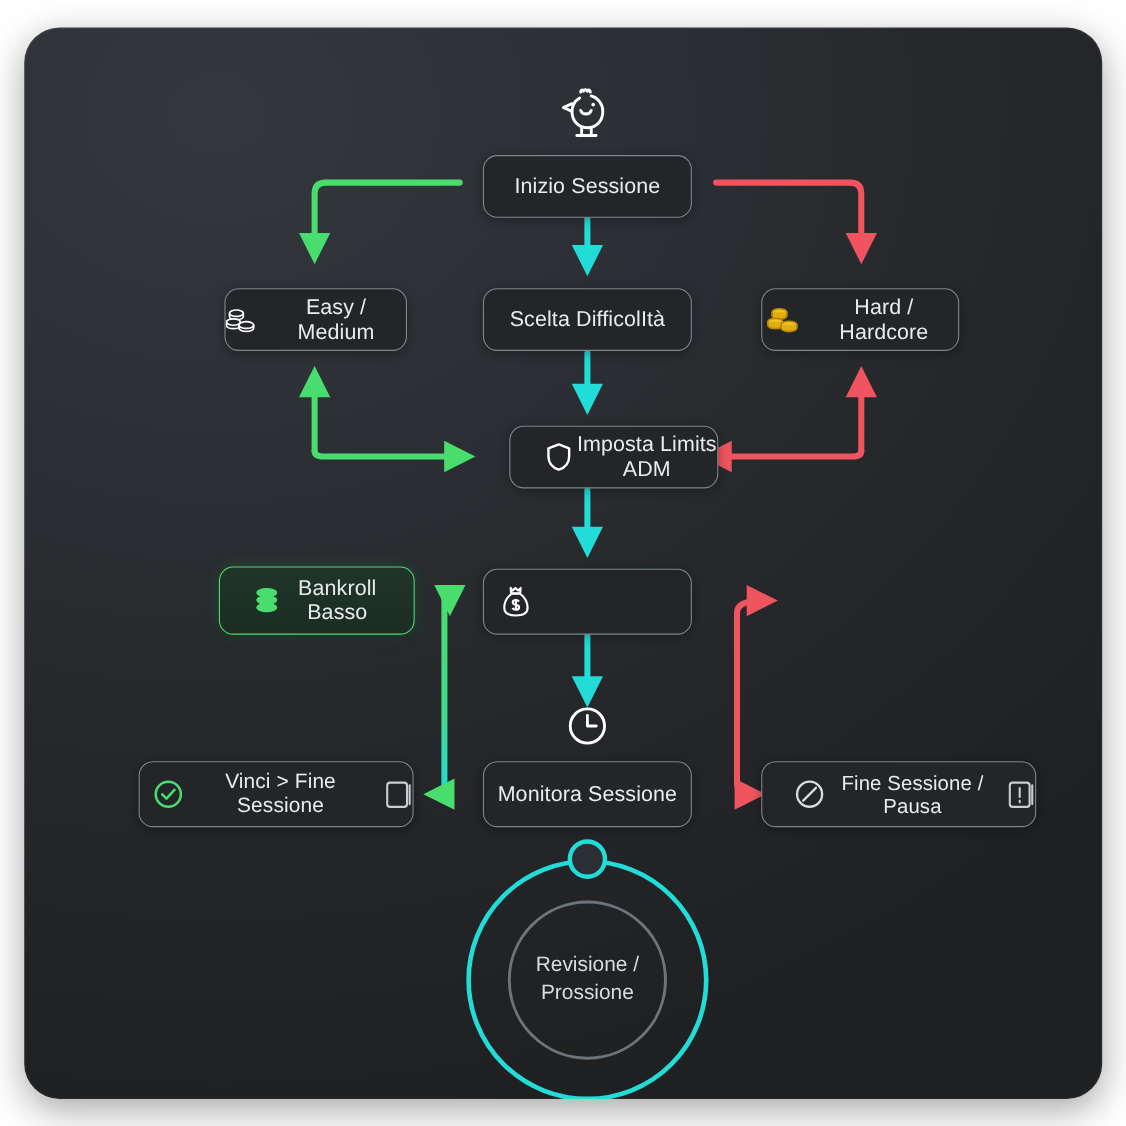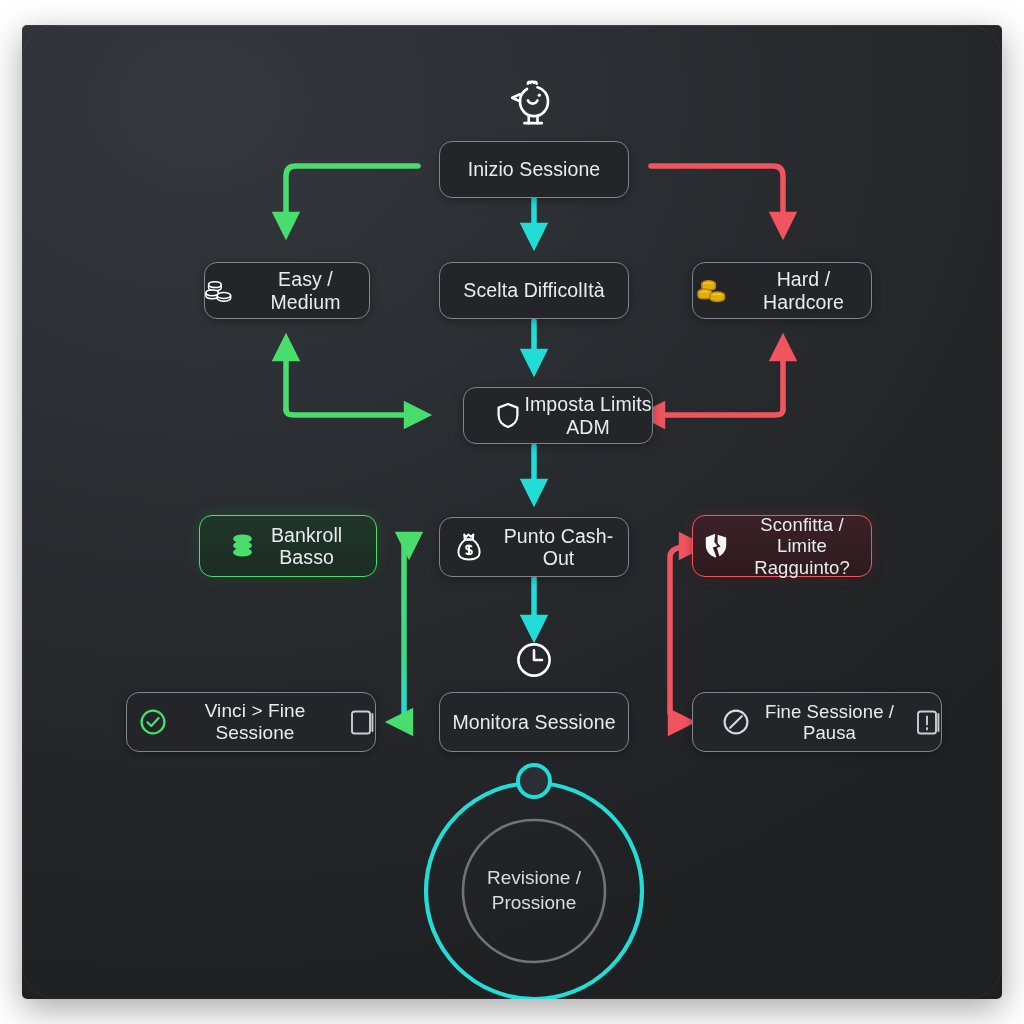--- a/index.html
+++ b/index.html
@@ -6,21 +6,21 @@
   body{
     width:1024px;height:1024px;overflow:hidden;
     font-family:"Liberation Sans","DejaVu Sans",sans-serif;
     -webkit-font-smoothing:antialiased;
   }
   #stage{position:relative;width:1024px;height:1024px;background:#ffffff;}
 
   
   #panel{
     position:absolute;left:22px;top:25px;width:980px;height:974px;
-    border-radius:5px;
+    border-radius:32px;
     background:
       radial-gradient(115% 95% at 18% 8%, #34383c 0%, #2b2e32 38%, #242629 70%, #1e2022 100%);
     box-shadow:0 10px 34px rgba(0,0,0,.35), 0 1px 0 rgba(255,255,255,.05) inset;
     overflow:hidden;
   }
   #panel::after{
     content:"";position:absolute;inset:0;border-radius:34px;
     box-shadow:inset 0 0 0 1px rgba(255,255,255,.045);
     pointer-events:none;
   }
@@ -203,33 +203,22 @@
     </div>
 
     <div class="node" style="left:417px;top:492px;width:190px;height:60px;justify-content:flex-start;padding-left:16px;gap:6px;">
       <span class="ic">
         <svg width="27" height="30" viewBox="0 0 28 31" fill="none" stroke="#ffffff" stroke-width="2" stroke-linejoin="round">
           <path d="M8.5 2.5 L10.5 5 L13 2.5 L15.5 5 L18 2.5 L17.5 7.5 L9 7.5 Z"></path>
           <path d="M9.5 8C5.5 11 2.5 16 2.5 21.3c0 4.6 4.2 7.2 11 7.2s11-2.6 11-7.2C24.5 16 21.5 11 17.5 8 Z"></path>
           <path d="M13.5 13.5v9.6 M16.4 15.4c-.6-1-1.8-1.5-3-1.5-1.8 0-2.9 1-2.9 2.3 0 3 6 1.4 6 4.5 0 1.4-1.3 2.4-3.1 2.4-1.4 0-2.6-.6-3.2-1.6"></path>
         </svg>
       </span>
-      <span class="lbl">Punto Cash-Out</span>
-    </div>
-
-    <div class="node red" style="left:670px;top:490px;width:180px;height:62px;justify-content:flex-start;padding-left:10px;gap:4px;font-size:18.5px;">
-      <span class="ic">
-        <svg width="26" height="28" viewBox="0 0 26 28" fill="#ffffff">
-          <path d="M12.2 1.8 L2.8 5.6 V13c0 6.6 4.3 10.6 9.4 12.4 .4-.14 .8-.3 1.2-.46 L9.8 15.6 l4.6-1.7 -3.1-3.8 Z"></path>
-          <path d="M14.6 2.7 L23.2 5.6 V13c0 5.4-2.9 9.1-6.8 11.3 L13.9 16 l3.6-1.6 -2.9-3.4 Z" opacity=".95"></path>
-        </svg>
-      </span>
-      <span class="lbl">Sconfitta / Limite
-Ragguinto?</span>
-    </div>
+    </div>
+
 
     <div class="node" style="left:104px;top:667px;width:250px;height:60px;justify-content:flex-start;padding-left:12px;gap:9px;font-size:19px;">
       <span class="ic">
         <svg width="28" height="28" viewBox="0 0 28 28" fill="none" stroke="#49dd6e" stroke-width="2.3" stroke-linecap="round" stroke-linejoin="round">
           <circle cx="14" cy="14" r="11.4"></circle>
           <path d="M8.4 14.2 L12.3 18 L19.6 10"></path>
         </svg>
       </span>
       <span class="lbl">Vinci &gt; Fine Sessione</span>
       <span class="ic" style="margin-left:7px;">

